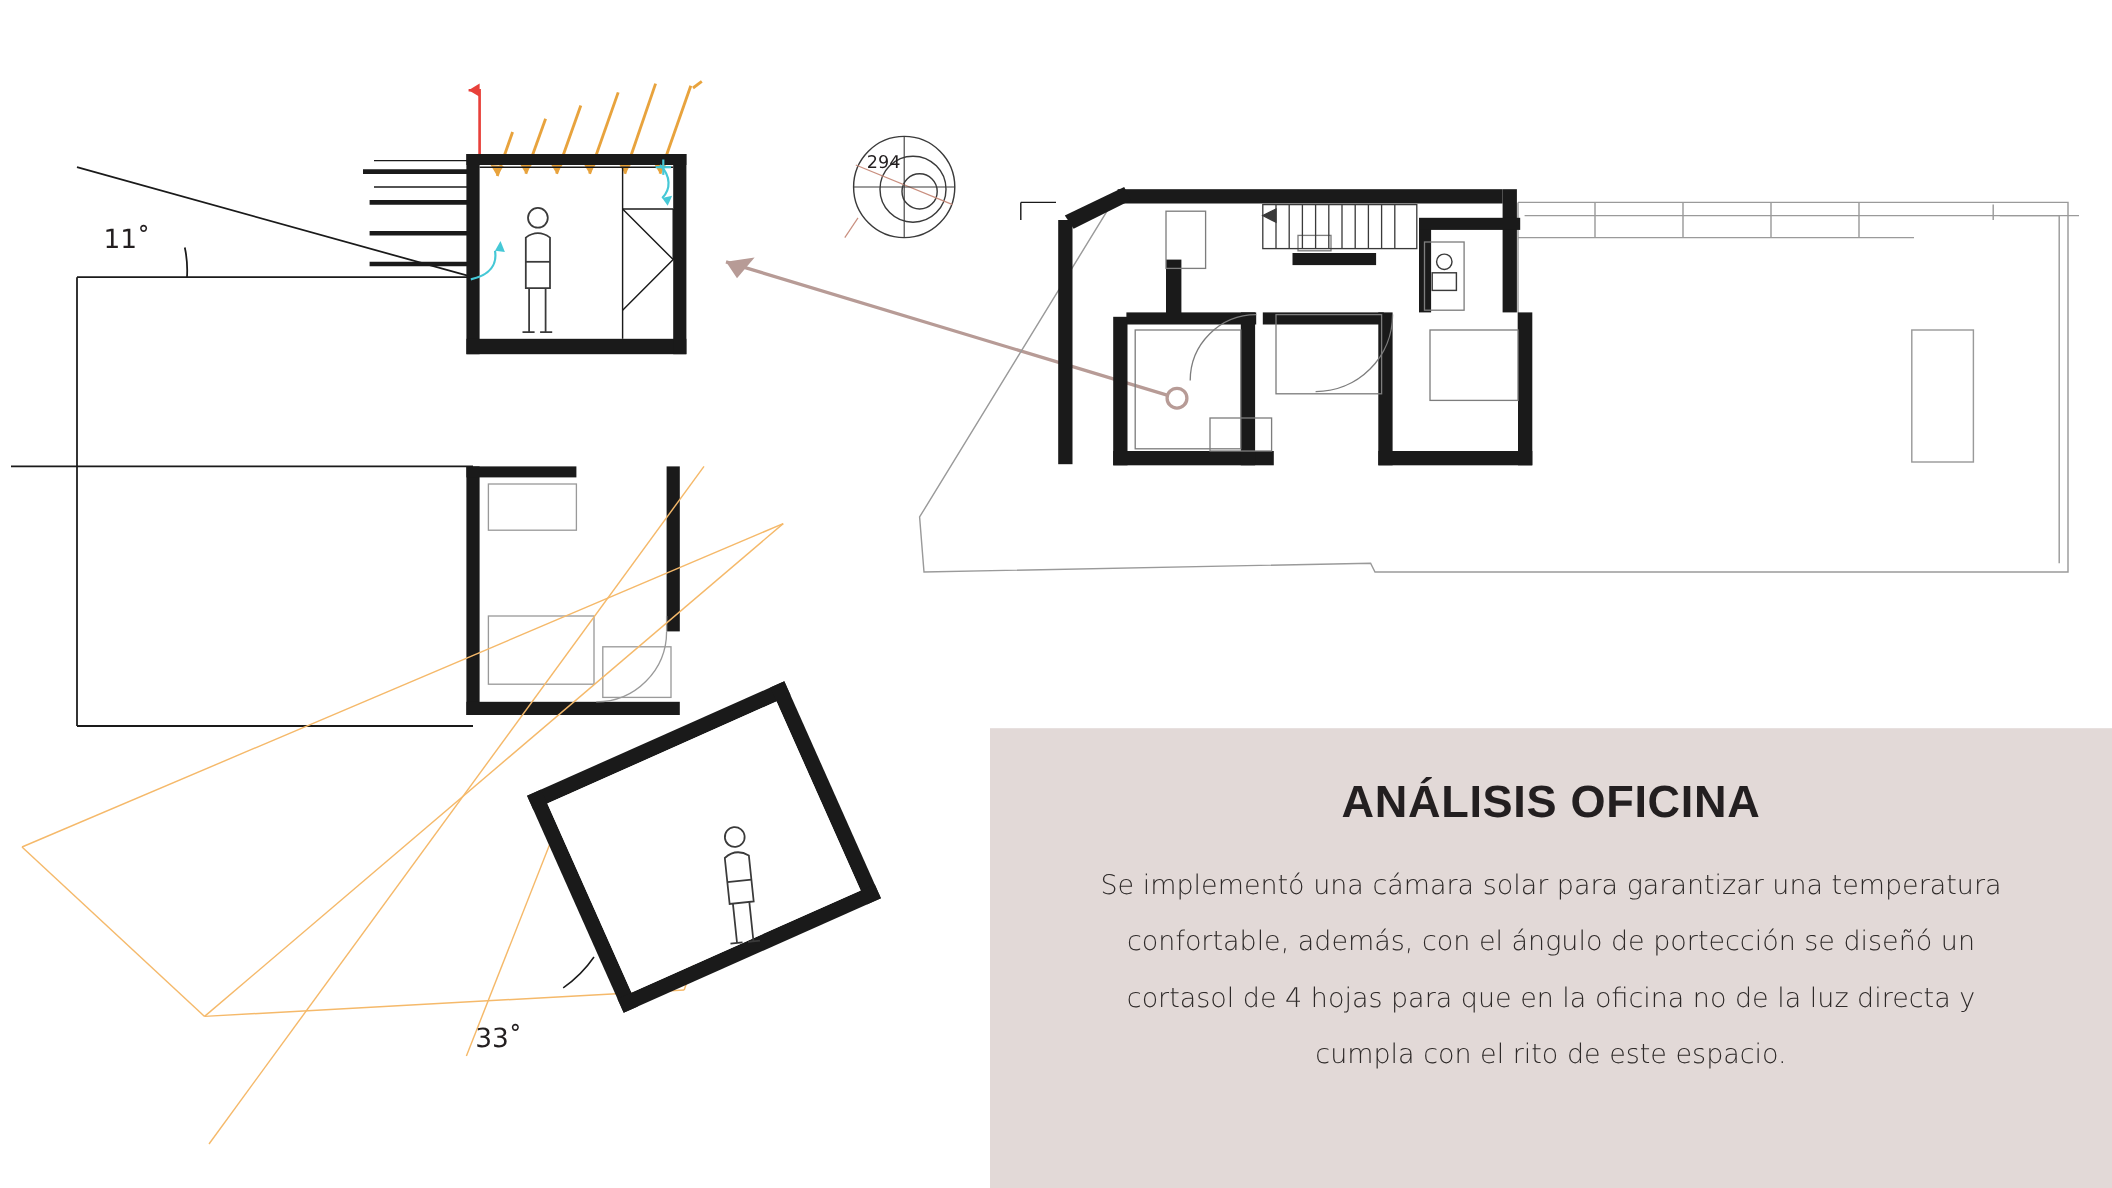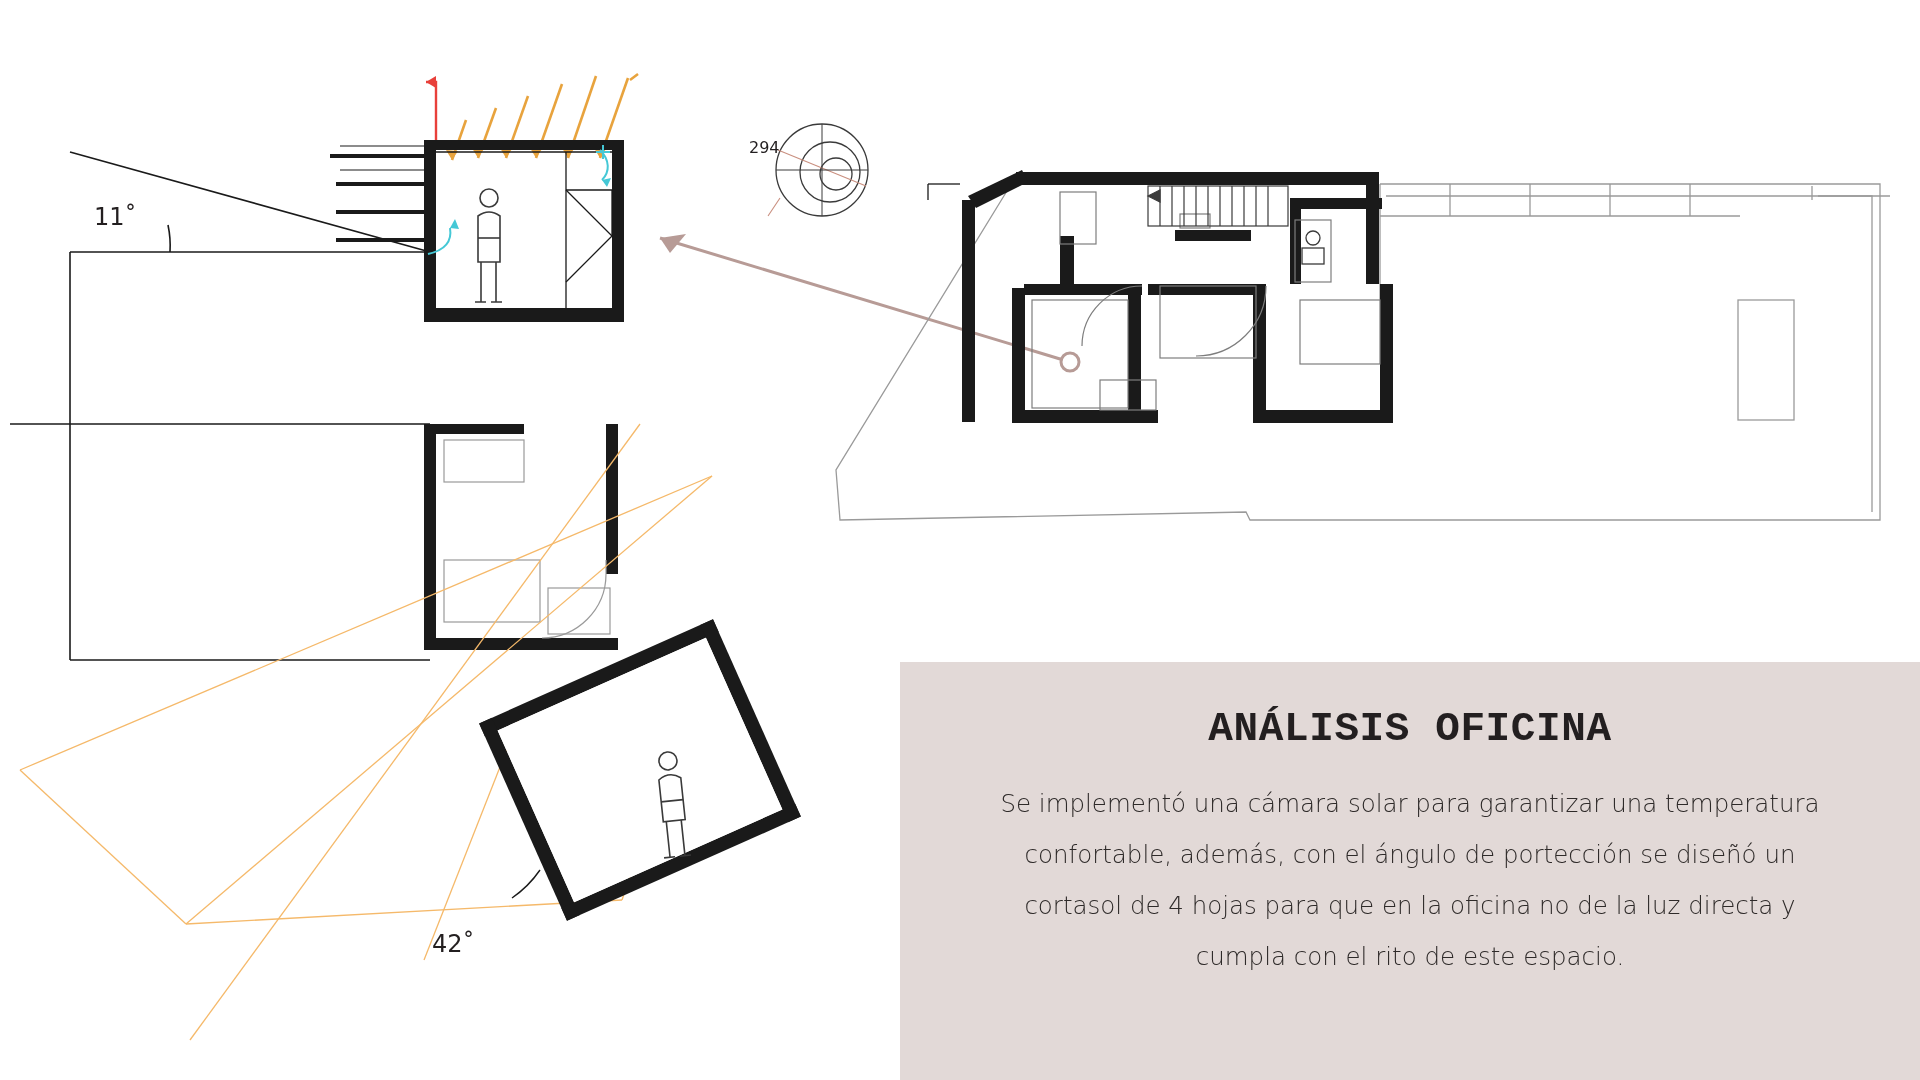--- a/index.html
+++ b/index.html
@@ -34,21 +34,21 @@
     left: 900px;
     top: 662px;
     width: 1020px;
     height: 418px;
     background: #e2d9d7;
     box-sizing: border-box;
     padding: 44px 60px 0 60px;
     text-align: center;
   }
   .panel-title {
-    font-family: Liberation Mono, monospace;
+    font-family: Liberation Sans, sans-serif;
     font-weight: bold;
     font-size: 41px;
     letter-spacing: 0.6px;
     color: #231f20;
     margin: 0 0 26px 0;
   }
   .panel-body {
     font-family: "DejaVu Sans", sans-serif;
     font-size: 24.5px;
     line-height: 51px;
@@ -59,21 +59,21 @@
 
   
   .lbl {
     position: absolute;
     font-family: "DejaVu Sans", sans-serif;
     color: #231f20;
     white-space: nowrap;
   }
   .lbl-13 { left: 94px;  top: 203px; font-size: 24px; }
   .lbl-24 { left: 432px; top: 930px; font-size: 24px; }
-  .lbl-294 { left: 749px; top: 138px; font-size: 16px; }
+  .lbl-294 { left: 788px; top: 138px; font-size: 16px; }
 </style>
 </head>
 <body>
 
 <div id="board">
 
   <svg class="layer" viewBox="0 0 1920 1080">
 
     <g stroke="#1a1a1a" stroke-width="1.6" fill="none">
       <line x1="70" y1="152" x2="430" y2="252"></line>
@@ -290,21 +290,21 @@
       </g>
 
       <g stroke="#1a1a1a" stroke-width="1.3" fill="none">
         <line x1="928" y1="184" x2="960" y2="184"></line>
         <line x1="928" y1="184" x2="928" y2="200"></line>
       </g>
     </g>
   </svg>
 
   <div class="lbl lbl-13">11˚</div>
-  <div class="lbl lbl-24">42˚</div>
+  <div class="lbl lbl-24">33˚</div>
   <div class="lbl lbl-294">294</div>
 
   <div class="panel">
     <h1 class="panel-title">ANÁLISIS OFICINA</h1>
     <p class="panel-body">Se implementó una cámara solar para garantizar una temperatura confortable, además, con el ángulo de portección se diseñó un cortasol de 4 hojas para que en la oficina no de la luz directa y cumpla con el rito de este espacio.</p>
   </div>
 
 </div>
 
 </body></html>

